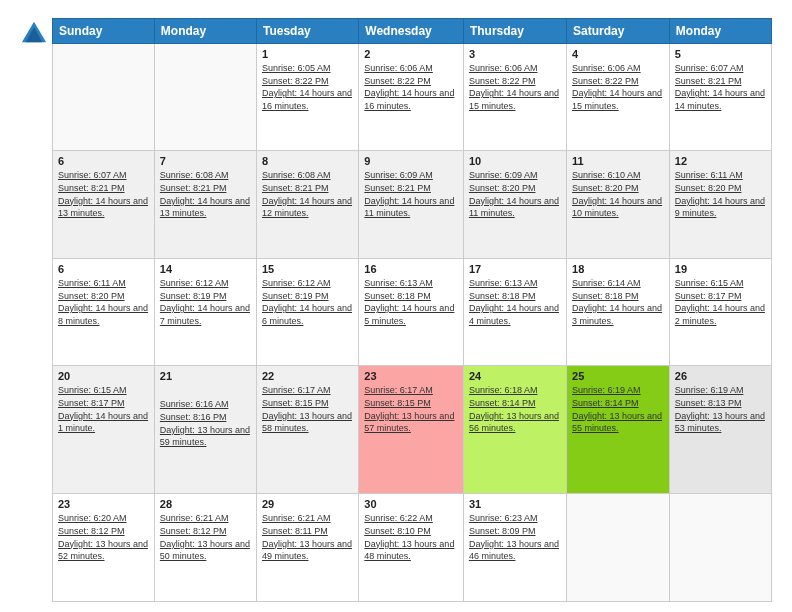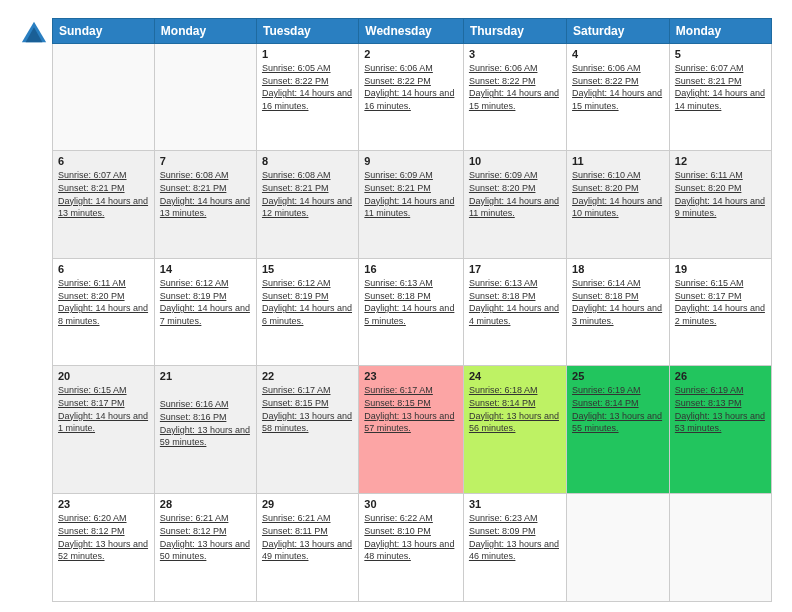--- a/index.html
+++ b/index.html
@@ -282,27 +282,27 @@
             <div class="day-info" style="white-space: pre-line;">Sunrise: 6:17 AM
 Sunset: 8:15 PM
 Daylight: 13 hours and 57 minutes.</div>
           </td>
           <td style="background: #bef264;">
             <span class="day-num">24</span>
             <div class="day-info" style="white-space: pre-line;">Sunrise: 6:18 AM
 Sunset: 8:14 PM
 Daylight: 13 hours and 56 minutes.</div>
           </td>
-          <td style="background: #22c55e;">
+          <td style="background: #84cc16;">
             <span class="day-num">25</span>
             <div class="day-info" style="white-space: pre-line;">Sunrise: 6:19 AM
 Sunset: 8:14 PM
 Daylight: 13 hours and 55 minutes.</div>
           </td>
-          <td style="background: #22c55e;">
+          <td style="background: #e5e5e5;">
             <span class="day-num">26</span>
             <div class="day-info" style="white-space: pre-line;">Sunrise: 6:19 AM
 Sunset: 8:13 PM
 Daylight: 13 hours and 53 minutes.</div>
           </td>
         </tr>
         <tr>
           <td>
             <span class="day-num">23</span>
             <div class="day-info" style="white-space: pre-line;">Sunrise: 6:20 AM

